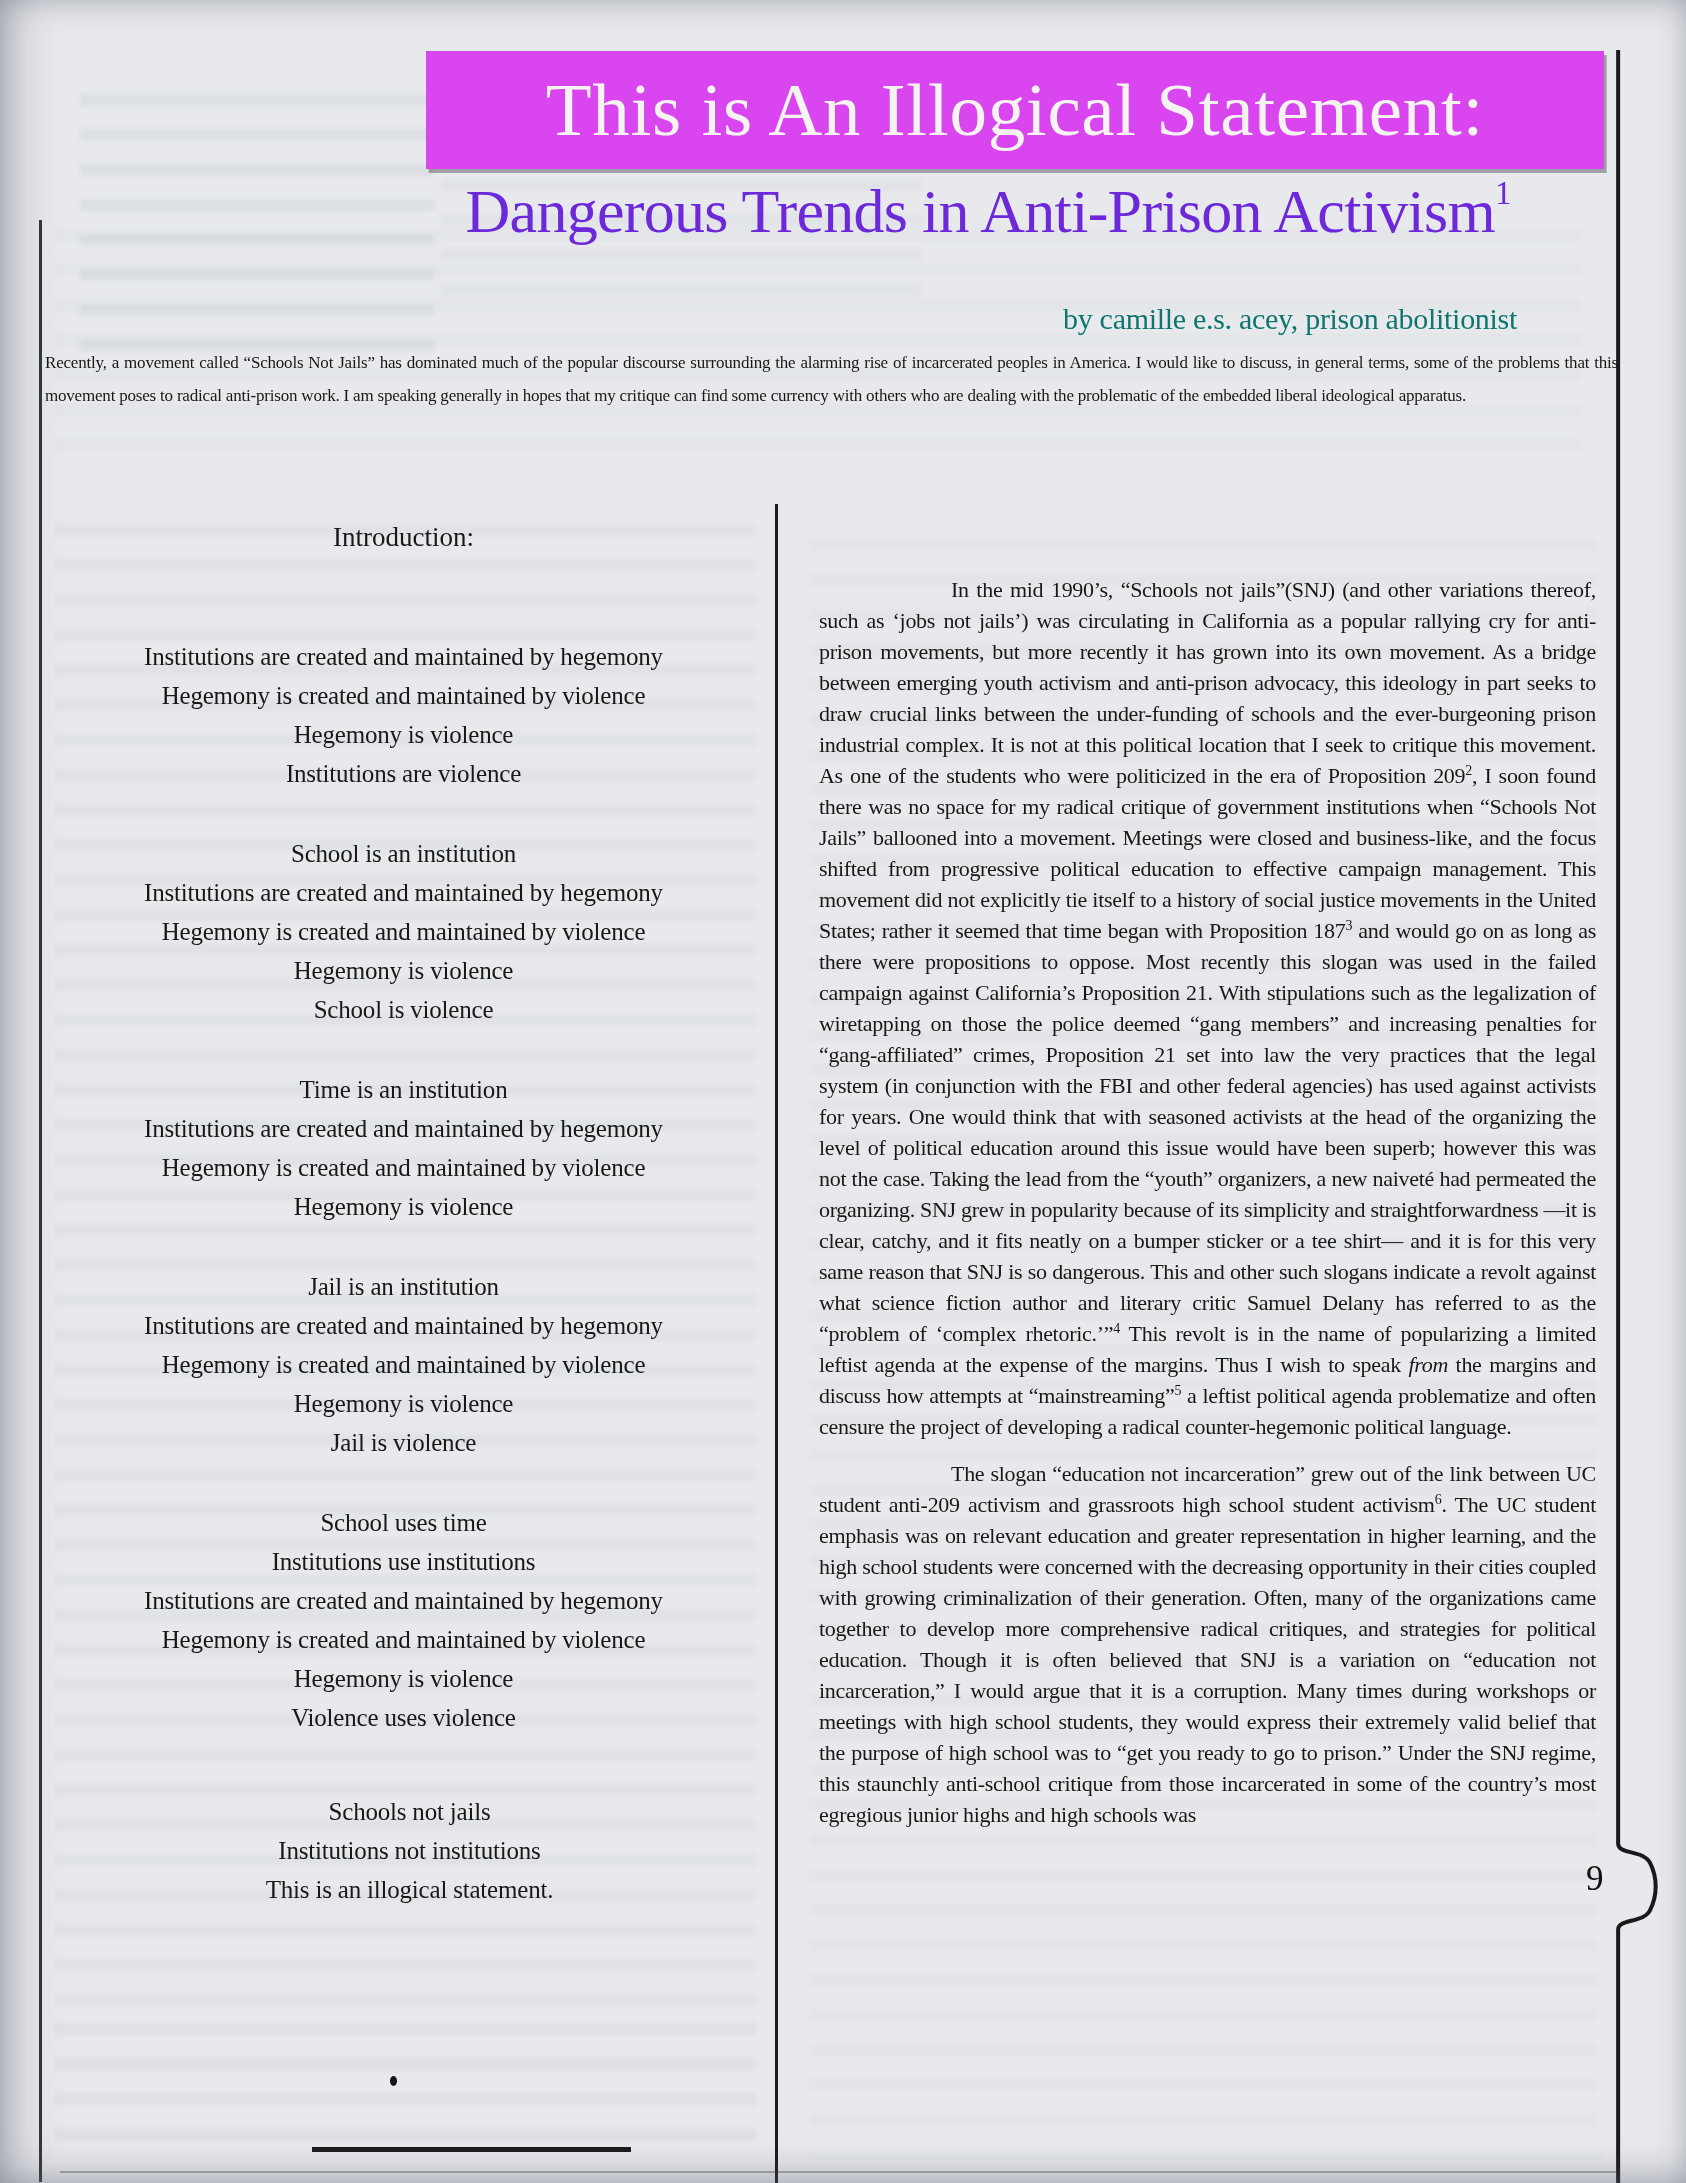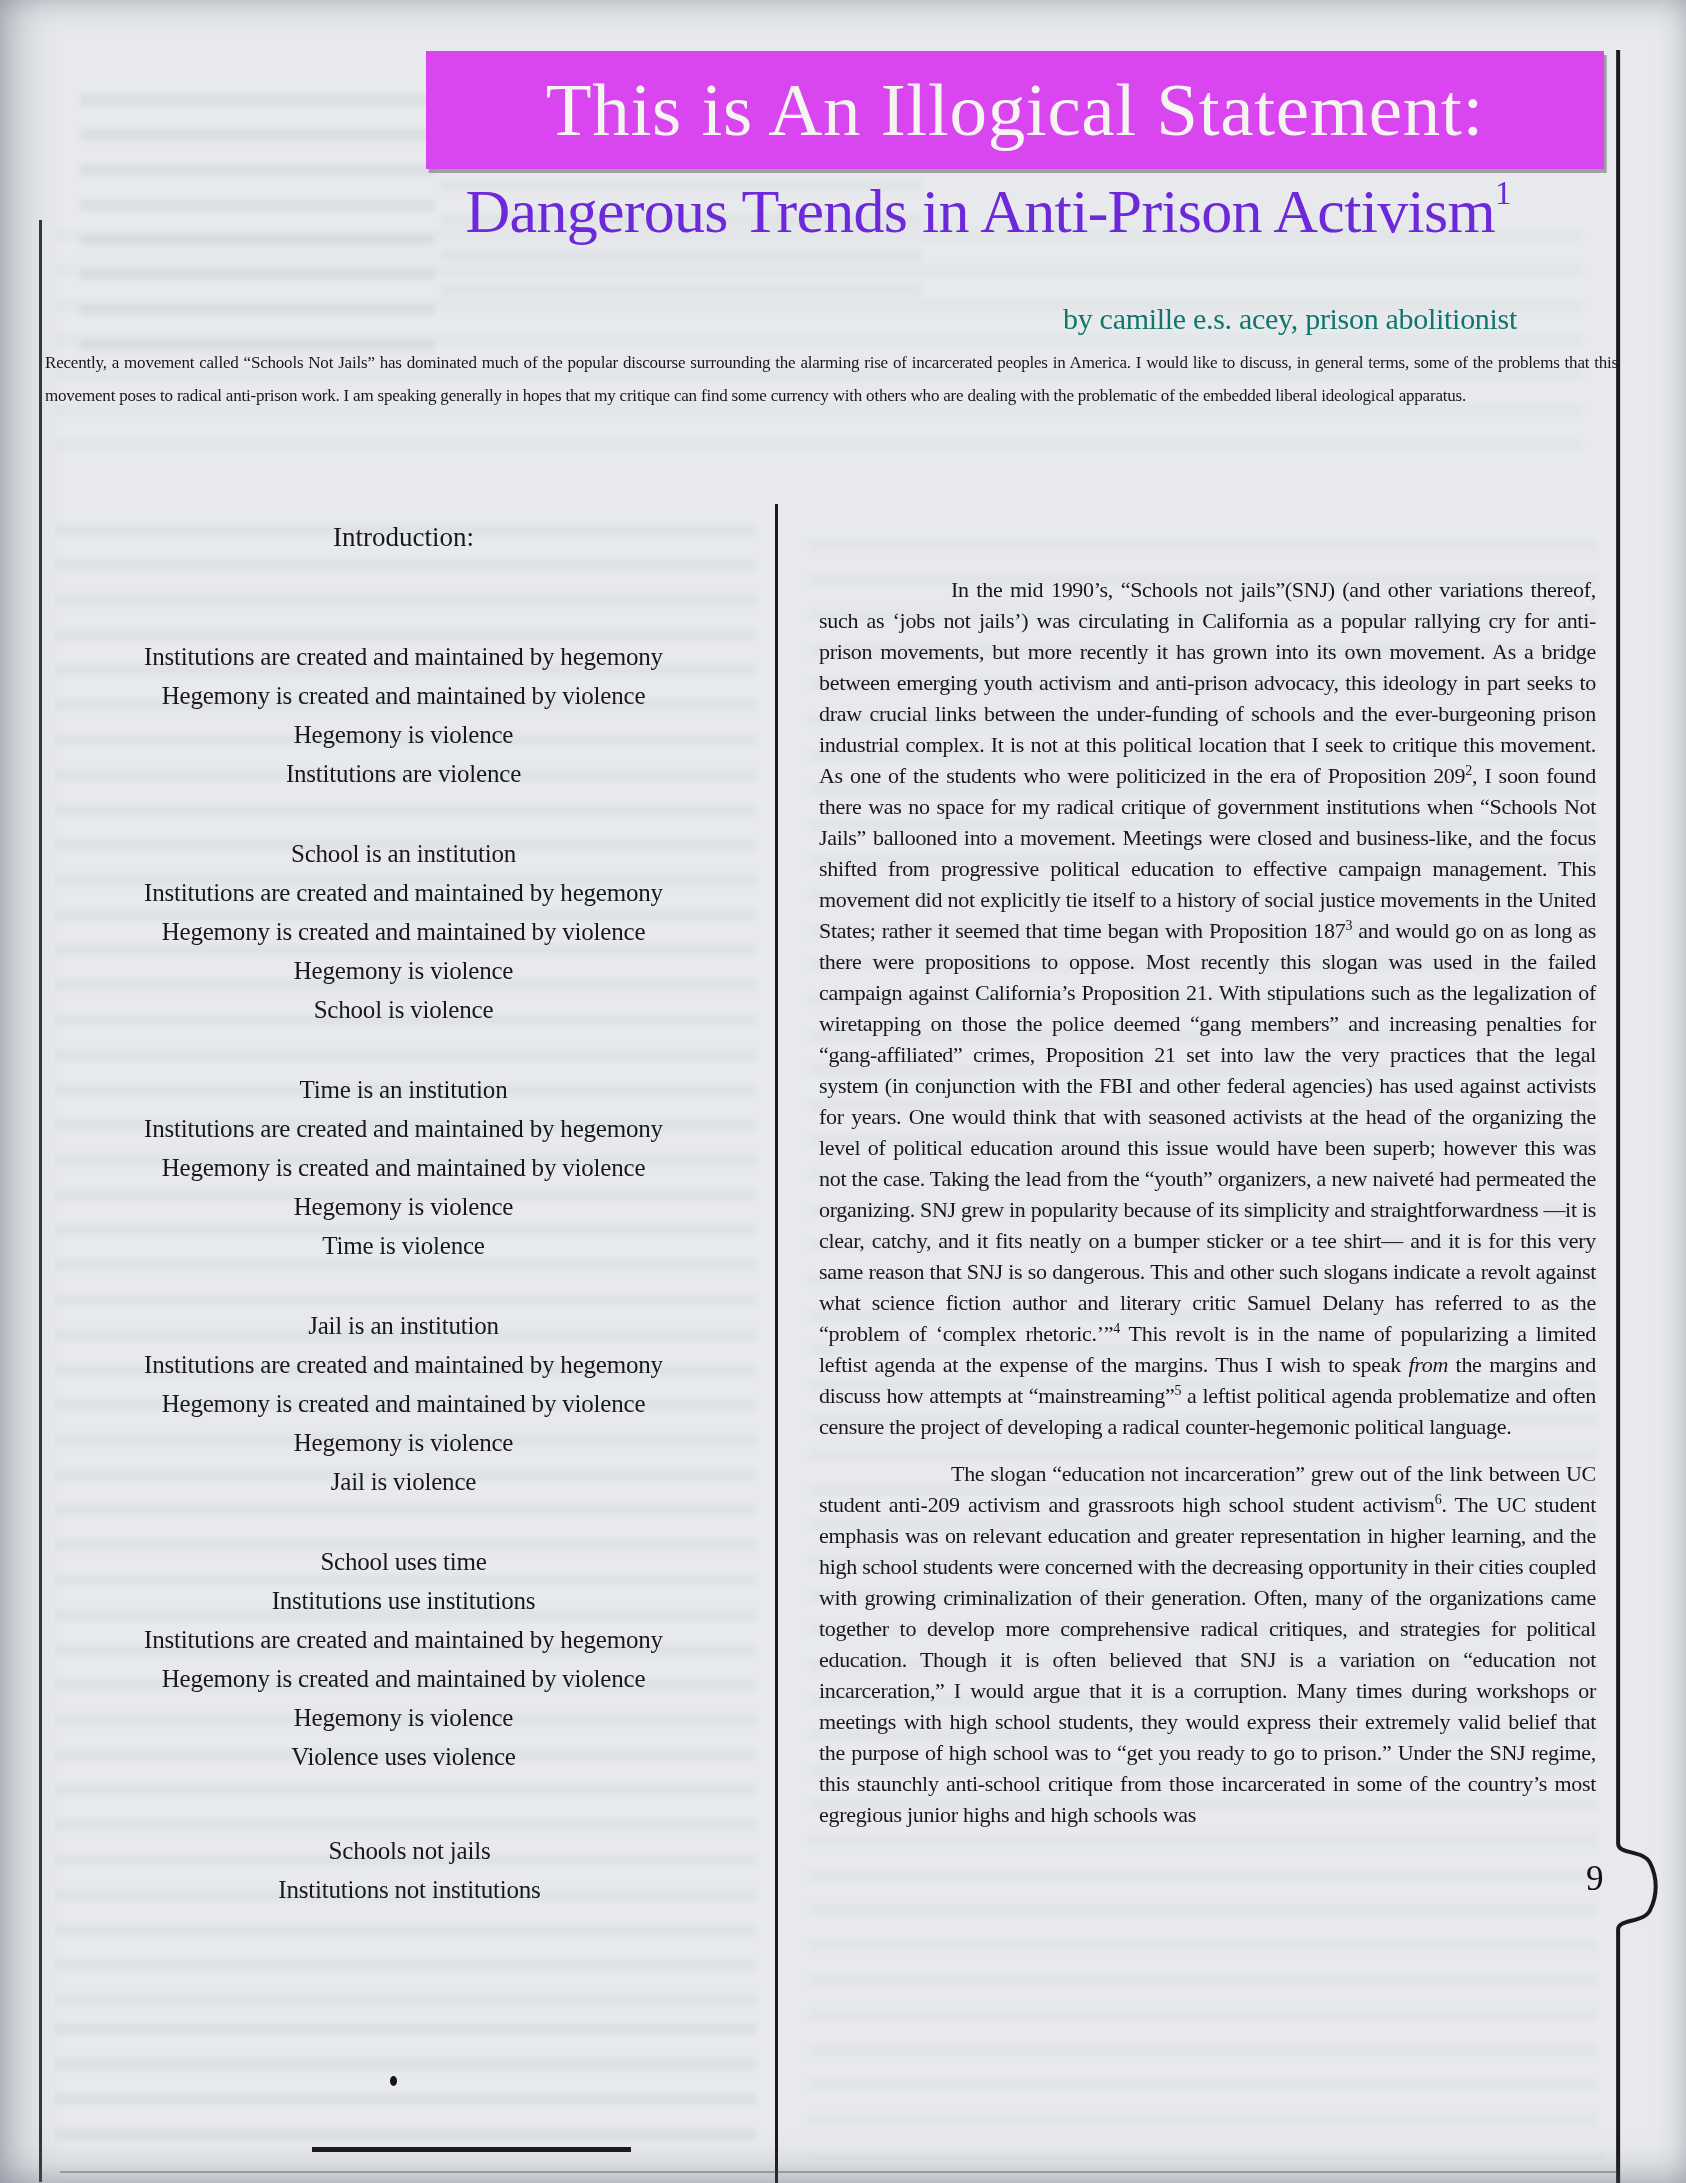--- a/index.html
+++ b/index.html
@@ -100,40 +100,40 @@
         <div class="poem-line">Institutions are created and maintained by hegemony</div>
         <div class="poem-line">Hegemony is created and maintained by violence</div>
         <div class="poem-line">Hegemony is violence</div>
         <div class="poem-line">School is violence</div>
       </div>
       <div class="stanza">
         <div class="poem-line">Time is an institution</div>
         <div class="poem-line">Institutions are created and maintained by hegemony</div>
         <div class="poem-line">Hegemony is created and maintained by violence</div>
         <div class="poem-line">Hegemony is violence</div>
-        <div class="poem-line">Time is violence</div>
       </div>
       <div class="stanza">
         <div class="poem-line">Jail is an institution</div>
         <div class="poem-line">Institutions are created and maintained by hegemony</div>
         <div class="poem-line">Hegemony is created and maintained by violence</div>
         <div class="poem-line">Hegemony is violence</div>
         <div class="poem-line">Jail is violence</div>
       </div>
       <div class="stanza">
         <div class="poem-line">School uses time</div>
         <div class="poem-line">Institutions use institutions</div>
         <div class="poem-line">Institutions are created and maintained by hegemony</div>
         <div class="poem-line">Hegemony is created and maintained by violence</div>
         <div class="poem-line">Hegemony is violence</div>
         <div class="poem-line">Violence uses violence</div>
       </div>
       <div class="stanza">
         <div class="poem-line">Schools not jails</div>
         <div class="poem-line">Institutions not institutions</div>
+        <div class="poem-line">This is an illogical statement.</div>
       </div>
     </div>
 </div>
 
 <div class="right-col">
   <div id="body-paragraphs">
       <p class="body-par"><span>In the mid 1990’s, “Schools not jails”(SNJ) (and other variations thereof, such as ‘jobs not jails’) was circulating in California as a popular rallying cry for anti-prison movements, but more recently it has grown into its own movement. As a bridge between emerging youth activism and anti-prison advocacy, this ideology in part seeks to draw crucial links between the under-funding of schools and the ever-burgeoning prison industrial complex.  It is not at this political location that I seek to critique this movement. As one of the students who were politicized in the era of Proposition 209</span><sup>2</sup><span>, I soon found there was no space for my radical critique of government institutions when “Schools Not Jails” ballooned into a movement. Meetings were closed and business-like, and the focus shifted from progressive political education to effective campaign management. This movement did not explicitly tie itself to a history of social justice movements in the United States; rather it seemed that time began with Proposition 187</span><sup>3</sup><span> and would go on as long as there were propositions to oppose. Most recently this slogan was used in the failed campaign against California’s Proposition 21. With stipulations such as the legalization of wiretapping on those the police deemed “gang members” and increasing penalties for “gang-affiliated” crimes, Proposition 21 set into law the very practices that the legal system (in conjunction with the FBI and other federal agencies) has used against activists for years. One would think that with seasoned activists at the head of the organizing the level of political education around this issue would have been superb; however this was not the case. Taking the lead from the “youth” organizers, a new naiveté had permeated the organizing. SNJ grew in popularity because of its simplicity and straightforwardness —it is clear, catchy, and it fits neatly on a bumper sticker or a tee shirt— and it is for this very same reason that SNJ is so dangerous. This and other such slogans indicate a revolt against what science fiction author and literary critic Samuel Delany has referred to as the “problem of ‘complex rhetoric.’”</span><sup>4</sup><span> This revolt is in the name of popularizing a limited leftist agenda at the expense of the margins. Thus I wish to speak </span><em>from</em><span> the margins and discuss how attempts at  “mainstreaming”</span><sup>5</sup><span> a leftist political agenda problematize and often censure the project of developing a radical counter-hegemonic political language.</span></p>
       <p class="body-par"><span>The slogan “education not incarceration” grew out of the link between UC student anti-209 activism and grassroots high school student activism</span><sup>6</sup><span>. The UC student emphasis was on relevant education and greater representation in higher learning, and the high school students were concerned with the decreasing opportunity in their cities coupled with growing criminalization of their generation. Often, many of the organizations came together to develop more comprehensive radical critiques, and strategies for political education. Though it is often believed that SNJ is a variation on “education not incarceration,” I would argue that it is a corruption. Many times during workshops or meetings with high school students, they would express their extremely valid belief that the purpose of high school was to  “get you ready to go to prison.” Under the SNJ regime, this staunchly anti-school critique from those incarcerated in some of the country’s most egregious junior highs and high schools was</span></p>
     </div>
 </div>

